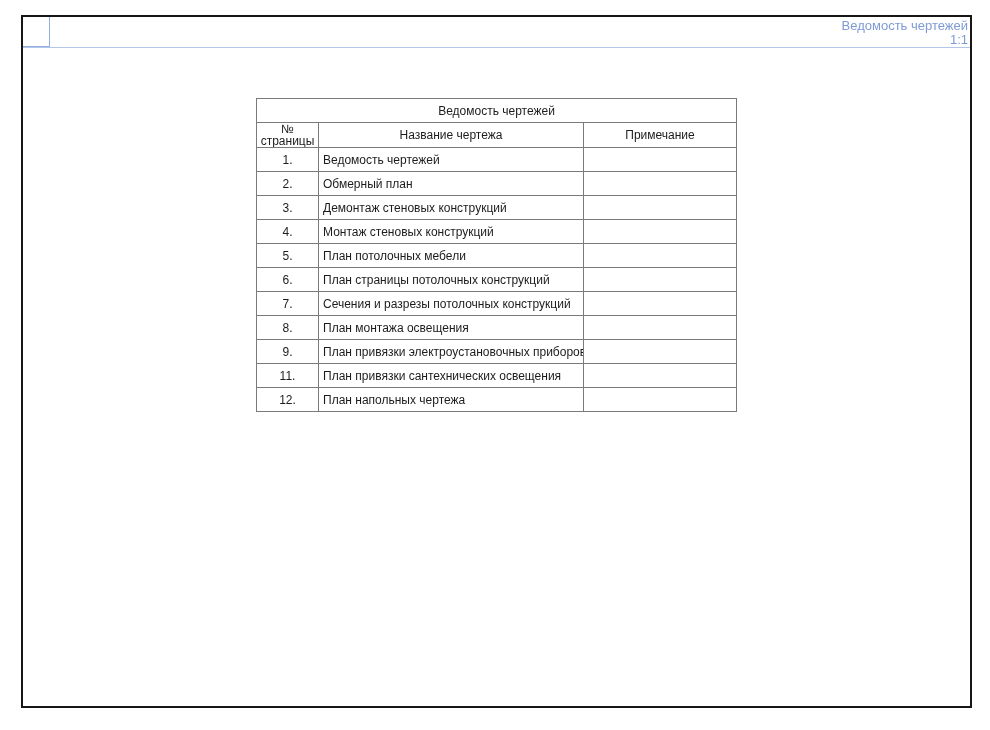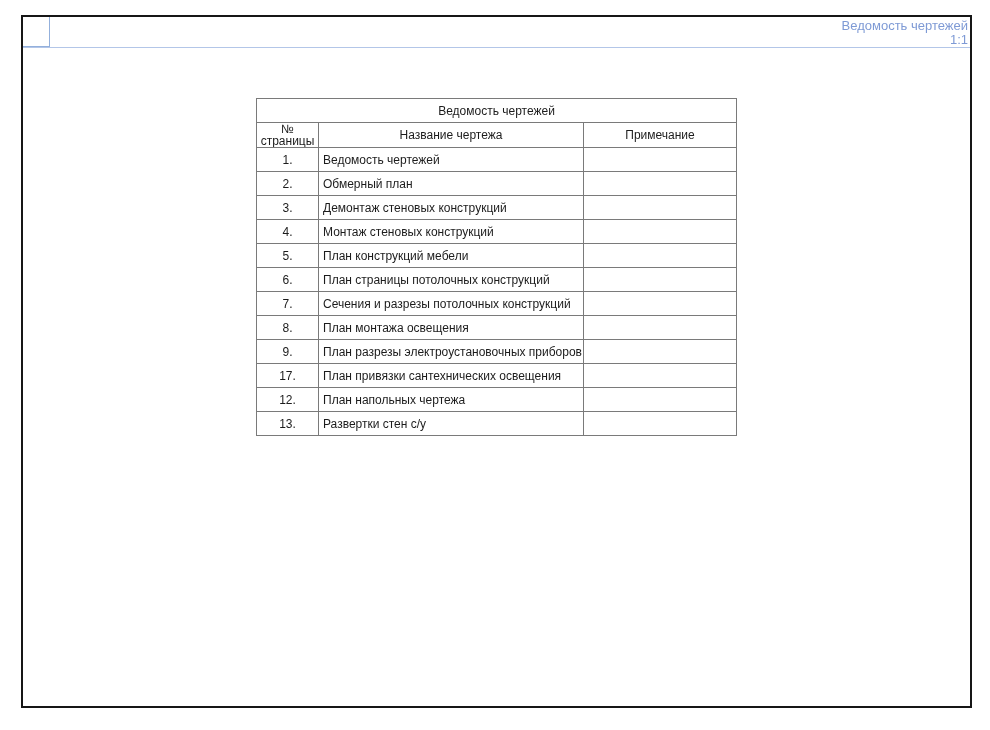--- a/index.html
+++ b/index.html
@@ -120,55 +120,50 @@
             <td class="cell-name">Демонтаж стеновых конструкций</td>
             <td class="cell-note"></td>
           </tr>
           <tr class="data-row">
             <td class="cell-num">4.</td>
             <td class="cell-name">Монтаж стеновых конструкций</td>
             <td class="cell-note"></td>
           </tr>
           <tr class="data-row">
             <td class="cell-num">5.</td>
-            <td class="cell-name">План конструкций мебели</td>
+            <td class="cell-name">План потолочных мебели</td>
             <td class="cell-note"></td>
           </tr>
           <tr class="data-row">
             <td class="cell-num">6.</td>
             <td class="cell-name">План страницы потолочных конструкций</td>
             <td class="cell-note"></td>
           </tr>
           <tr class="data-row">
             <td class="cell-num">7.</td>
             <td class="cell-name">Сечения и разрезы потолочных конструкций</td>
             <td class="cell-note"></td>
           </tr>
           <tr class="data-row">
             <td class="cell-num">8.</td>
             <td class="cell-name">План монтажа освещения</td>
             <td class="cell-note"></td>
           </tr>
           <tr class="data-row">
             <td class="cell-num">9.</td>
-            <td class="cell-name">План разрезы электроустановочных приборов</td>
+            <td class="cell-name">План привязки электроустановочных приборов</td>
             <td class="cell-note"></td>
           </tr>
           <tr class="data-row">
-            <td class="cell-num">17.</td>
+            <td class="cell-num">11.</td>
             <td class="cell-name">План привязки сантехнических освещения</td>
             <td class="cell-note"></td>
           </tr>
           <tr class="data-row">
             <td class="cell-num">12.</td>
             <td class="cell-name">План напольных чертежа</td>
-            <td class="cell-note"></td>
-          </tr>
-          <tr class="data-row">
-            <td class="cell-num">13.</td>
-            <td class="cell-name">Развертки стен с/у</td>
             <td class="cell-note"></td>
           </tr>
         </tbody>
     </table>
 
   </div>
 </div>
 
 </body></html>

